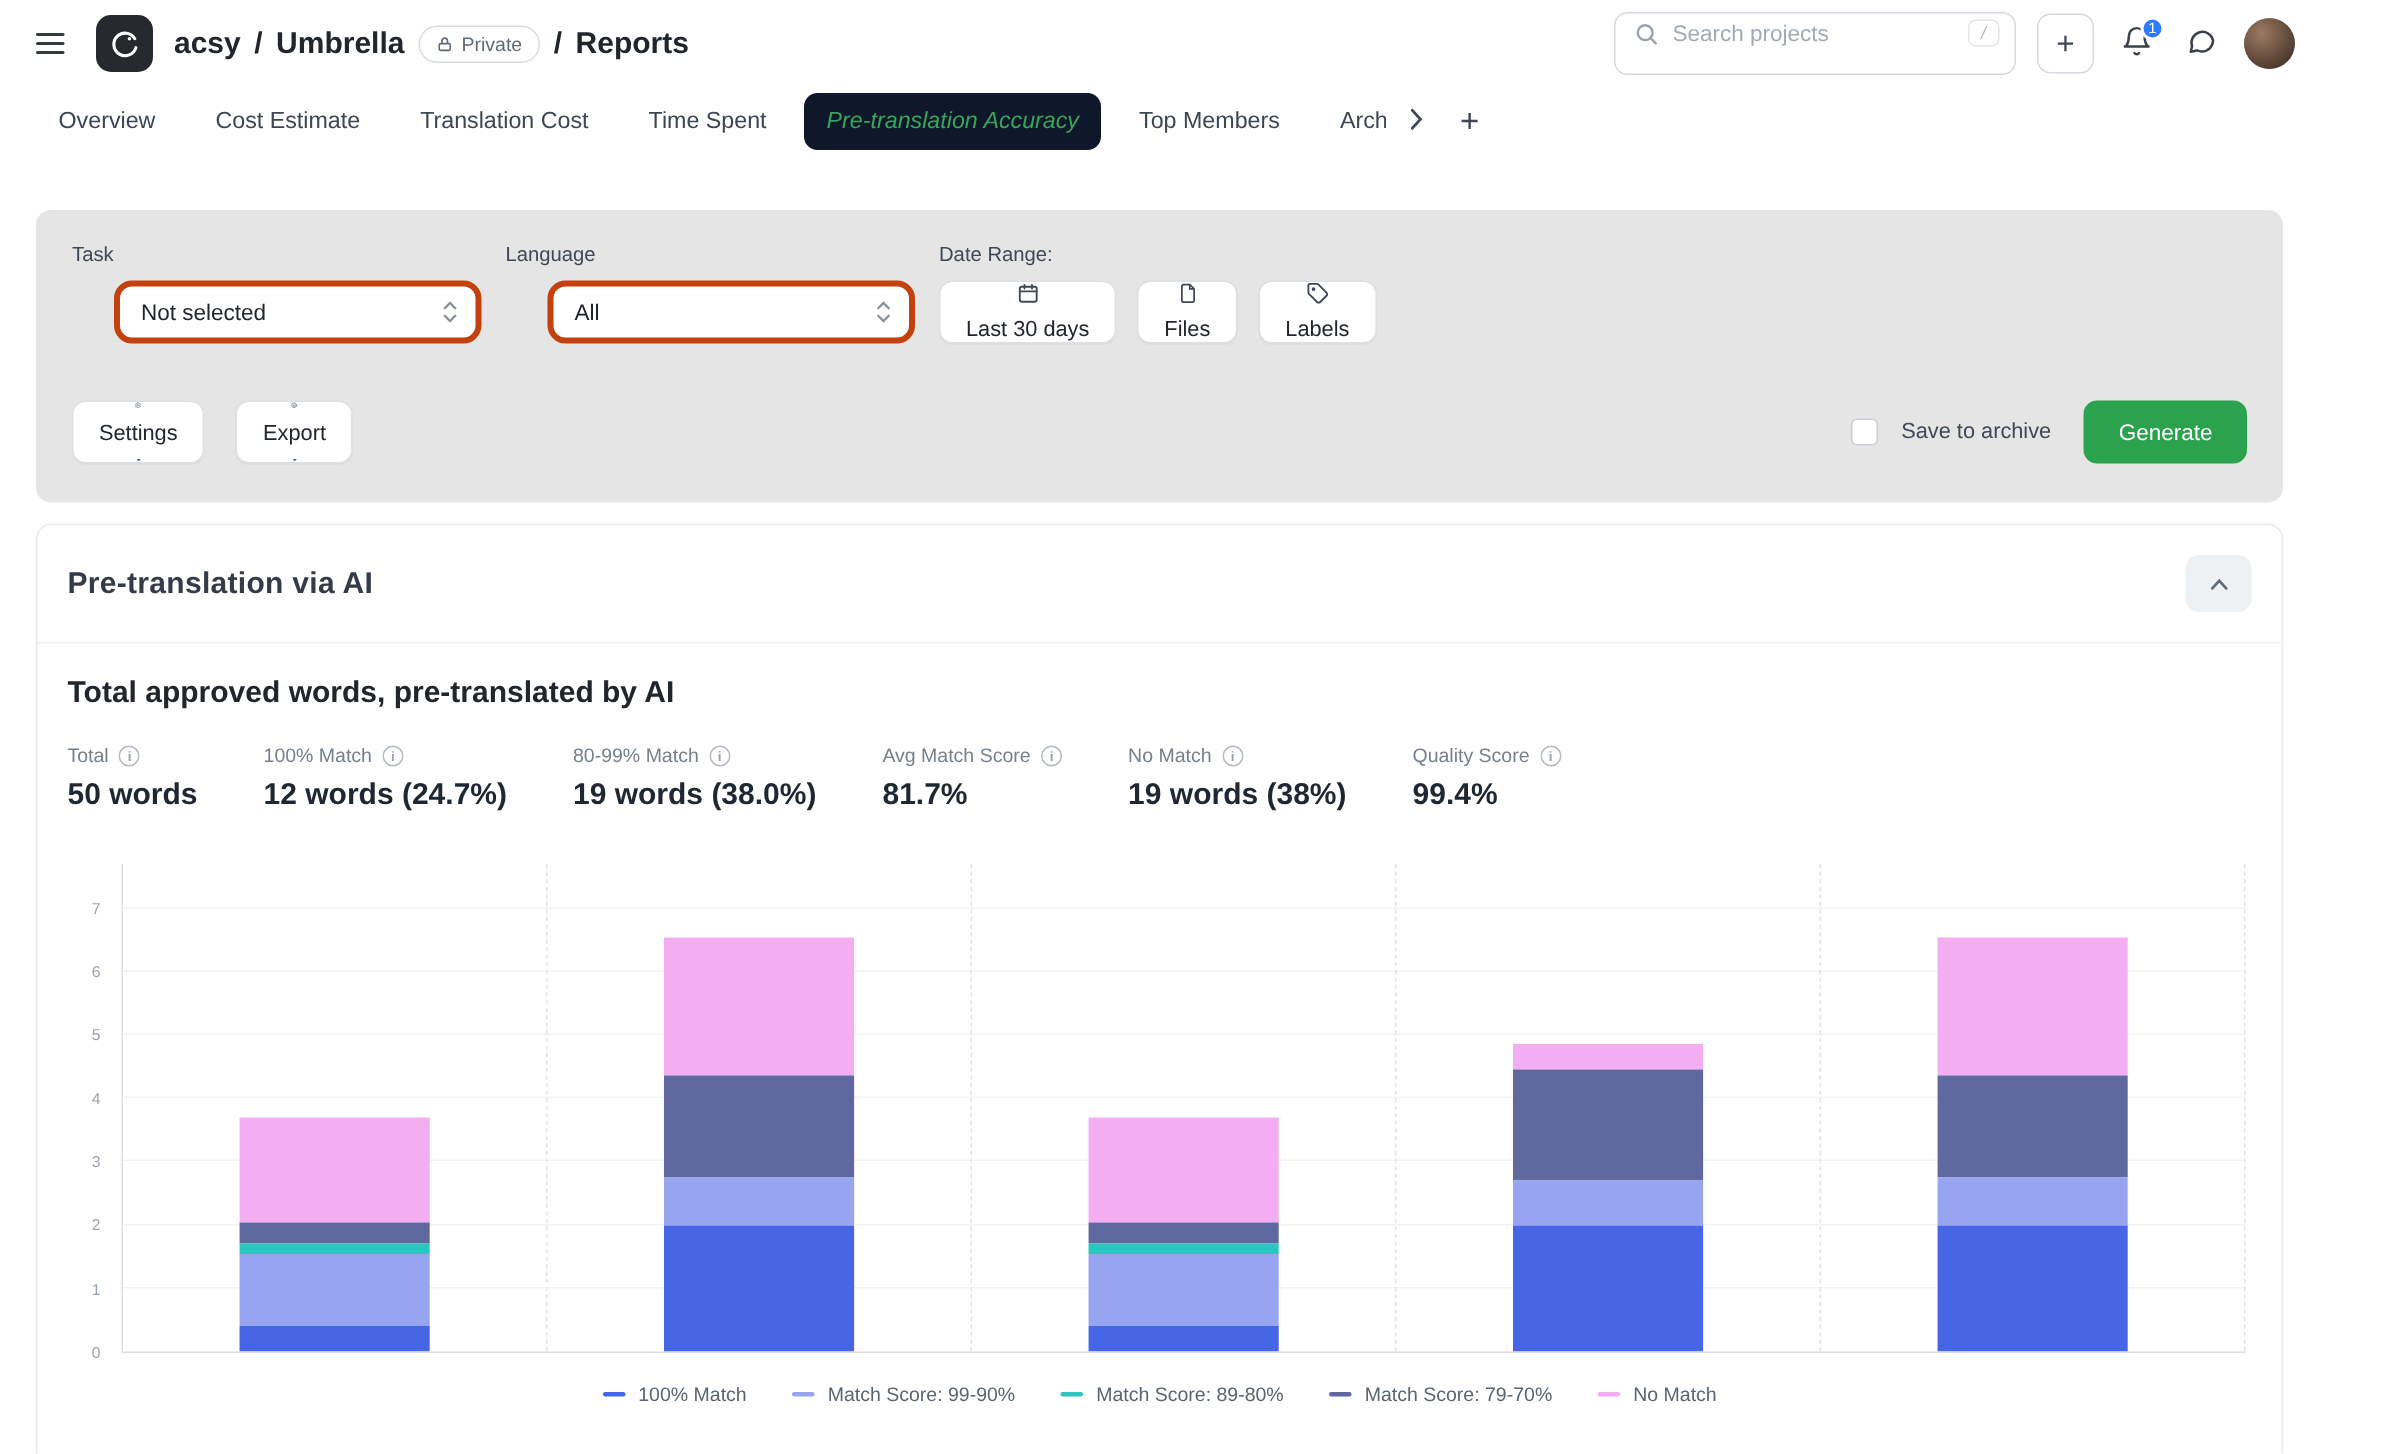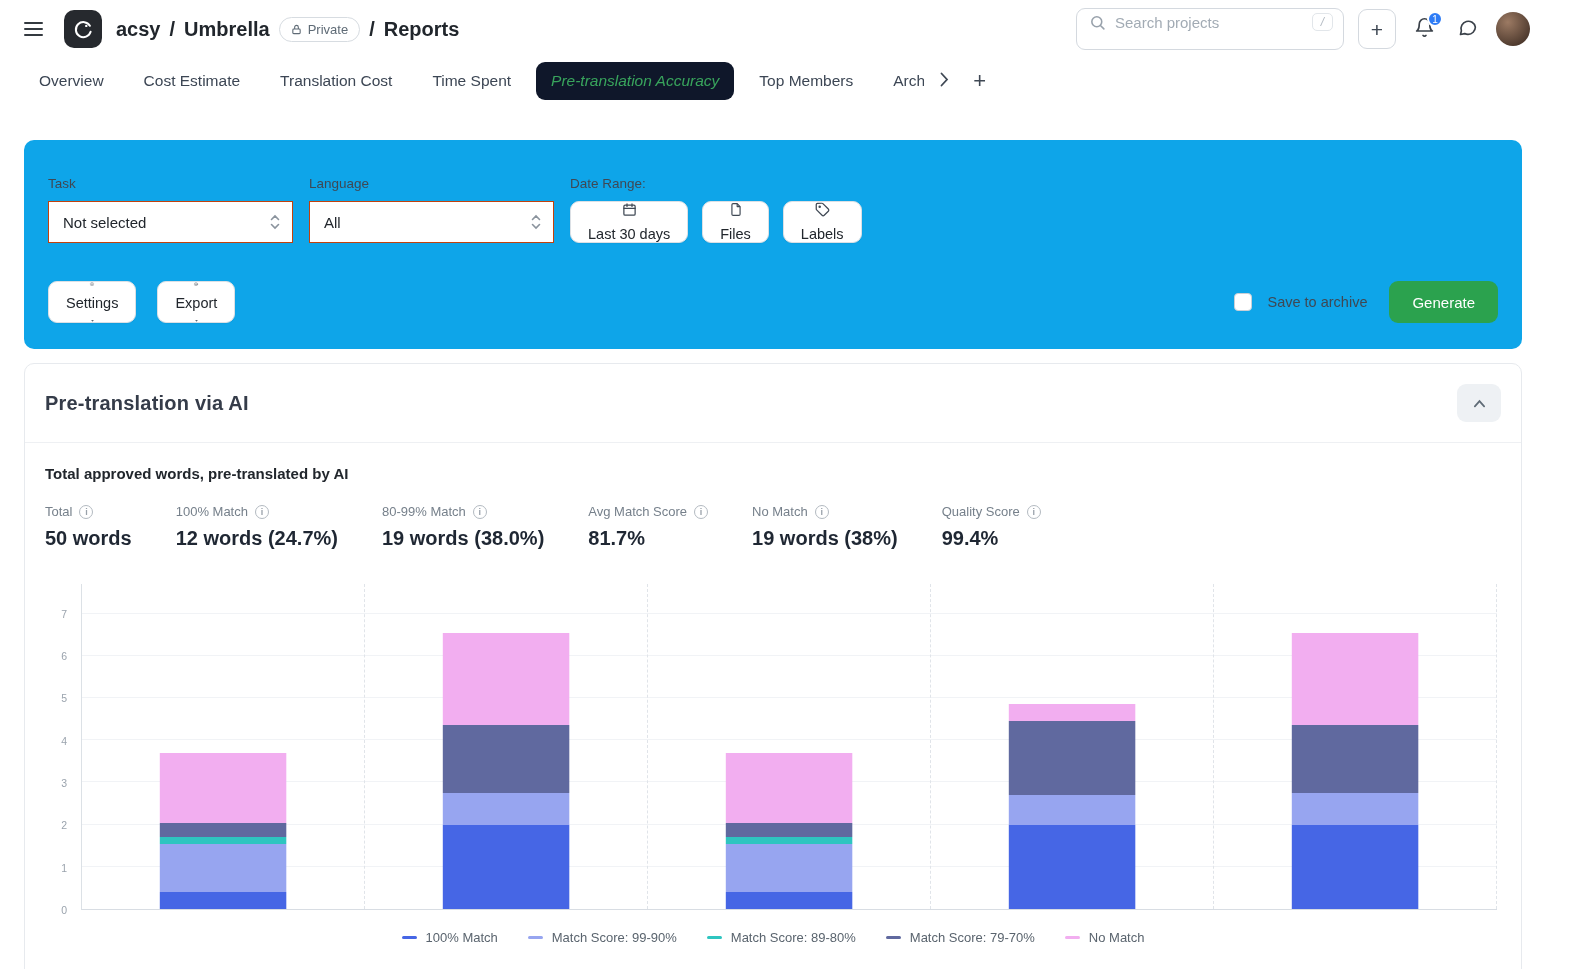--- a/index.html
+++ b/index.html
@@ -42,47 +42,47 @@
   .tab.clipped { max-width:46px; overflow:hidden; }
   .chev-btn { border:none; background:none; cursor:pointer; color:#3f4854; padding:6px; }
   .add-tab { border:none; background:none; font-size:22px; color:#3f4854; cursor:pointer; padding:4px 8px; }
   .tab-selects { margin-left:auto; display:flex; gap:15px; }
   .select { height:42px; border:1px solid #d4d9df; border-radius:9px; background:#fff; padding:0 12px 0 14px;
     display:flex; align-items:center; justify-content:space-between; font-size:15px; color:#21262c; cursor:pointer; }
   .select.wide { width:175px; }
   .select.narrow { width:96px; }
 
   
-  .filters { margin:30px 24px 0 24px; background:#0ea5e9; border-radius:10px; padding:36px 24px 26px 24px; }
+  .filters { margin:30px 24px 0 24px; background:#e5e5e5; border-radius:10px; padding:22px 24px 26px 24px; }
   .filters-row1 { display:flex; gap:16px; }
   .fgroup .flabel { font-size:13.5px; color:#3f4854; margin-bottom:10px; }
-  .fselect { width:245px; height:42px; background:#fff; border:1px solid #c2410c; border-radius:0;
+  .fselect { width:245px; height:42px; background:#fff; border:4px solid #c2410c; border-radius:12px;
     padding:0 12px 0 14px; display:flex; align-items:center; justify-content:space-between;
-    font-size:15px; color:#21262c; cursor:pointer; }
+    font-size:15px; color:#21262c; cursor:pointer;margin-left:28px; }
   .date-buttons { display:flex; gap:14px; }
   .btn-white { height:42px; background:#fff; border:1px solid #dbe0e5; border-radius:9px; padding:0 17px;
     display:inline-flex; align-items:center; gap:9px; font-size:14.5px; color:#21262c; cursor:pointer;
     box-shadow:0 1px 1px rgba(20,30,40,.04); font-family:"Liberation Sans", sans-serif;flex-direction:column; }
   .filters-row2 { margin-top:38px; display:flex; align-items:flex-start; gap:21px; }
   .row2-right { margin-left:auto; display:flex; align-items:center; gap:16px; }
   .checkbox { width:18px; height:18px; border:1px solid #c9cfd6; border-radius:4px; background:#fff; cursor:pointer; }
   .save-label { font-size:14.5px; color:#3f4854; }
   .btn-generate { height:42px; padding:0 23px; background:#2ba24e; border:none; border-radius:9px;
     color:#fff; font-size:15px; font-weight:500; cursor:pointer; margin-left:6px;
     font-family:"Liberation Sans", sans-serif; }
 
   
   .card { margin:14px 24px 24px 24px; border:1px solid #e7eaee; border-radius:10px; background:#fff; height:648px; }
   .card-header { display:flex; align-items:center; justify-content:space-between; padding:20px 20px 20px 20px;
     border-bottom:1px solid #eef0f3; }
   .card-title { font-size:20px; font-weight:700; color:#353c49; letter-spacing:.2px; }
   .collapse-btn { width:44px; height:38px; background:#eef1f4; border:none; border-radius:9px;
     display:flex; align-items:center; justify-content:center; cursor:pointer; color:#5f6b76; }
   .card-body { padding:22px 20px 0 20px; }
-  .subtitle { font-size:15px; font-weight:700; color:#21262c; }
+  .subtitle { font-size:20px; font-weight:700; color:#21262c; }
   .stats { display:flex; gap:44px; margin-top:22px; }
   .stat-label { display:flex; align-items:center; gap:7px; font-size:13px; color:#76808b; }
   .info { width:14px; height:14px; border:1.2px solid #b3bac1; border-radius:50%; color:#99a1aa;
     font-size:9px; display:inline-flex; align-items:center; justify-content:center; font-weight:700; cursor:default; }
   .stat-value { margin-top:8px; font-size:20px; font-weight:600; color:#1f2733; }
 
   
   .chart { position:relative; margin:34px 4px 0 4px; padding-left:32px; }
   .plot { position:relative; height:326px; border-left:1px solid #dce1e6; border-bottom:1px solid #d8dde3; }
   .yaxis { position:absolute; left:0; top:0; bottom:0; width:26px; }

